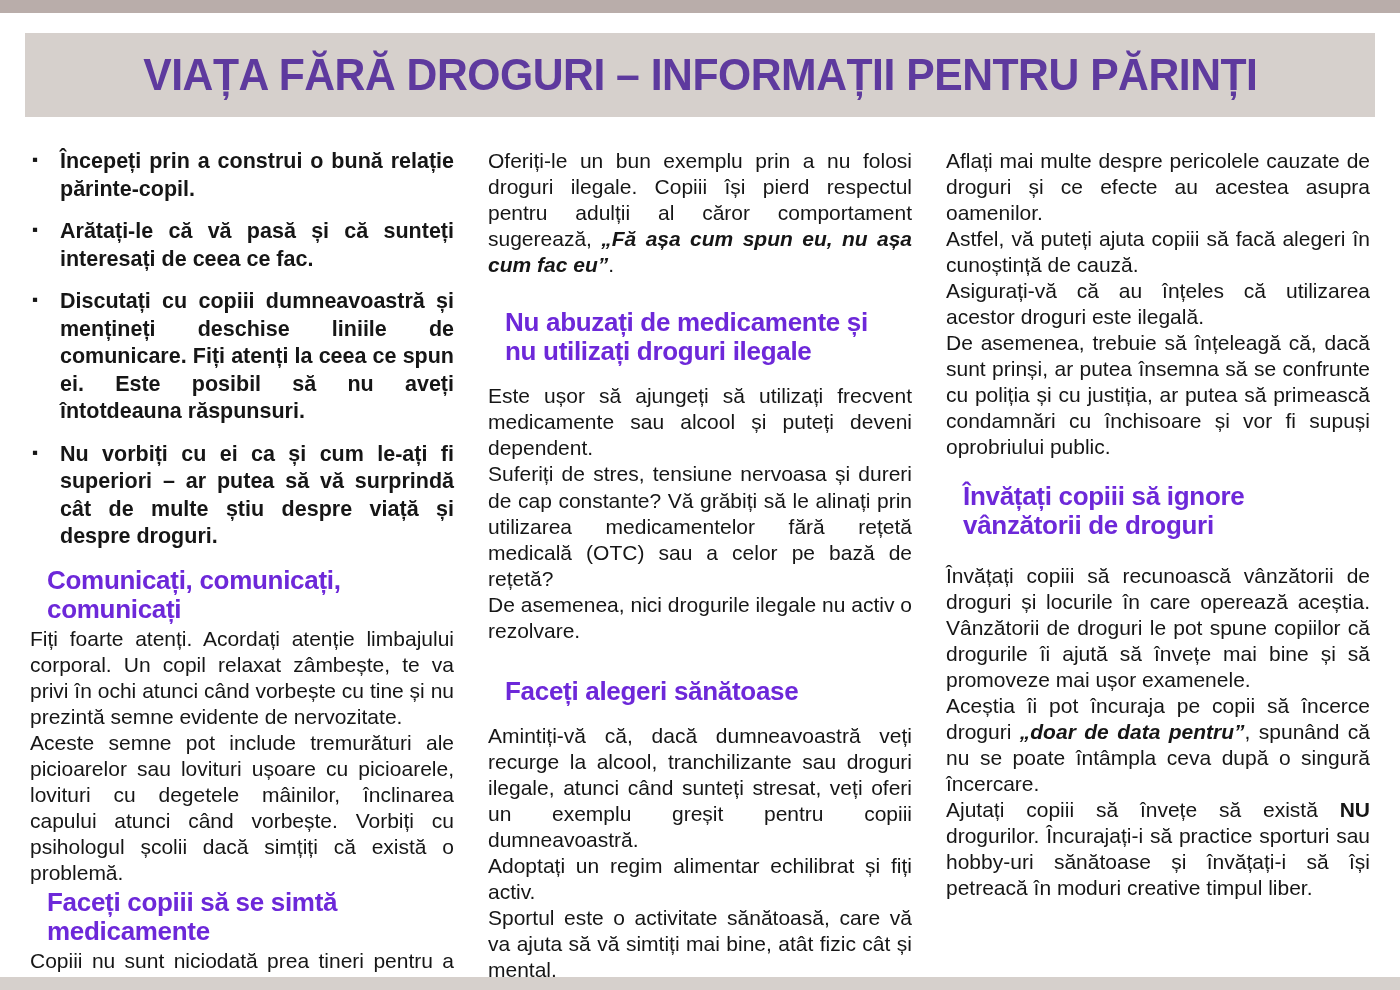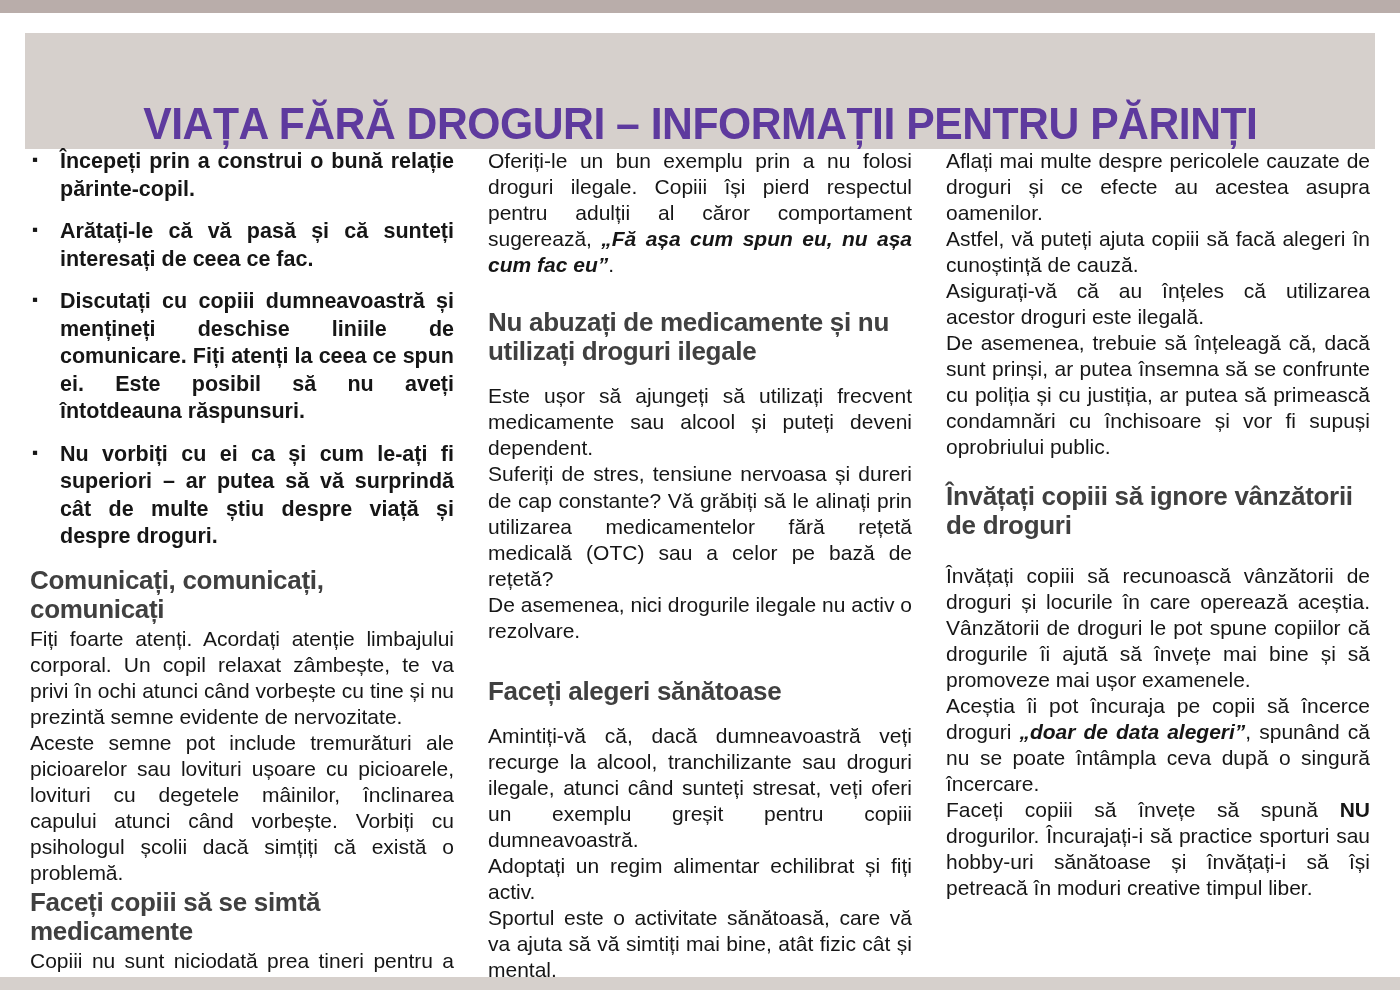--- a/index.html
+++ b/index.html
@@ -6,43 +6,43 @@
   body {
     width:1400px; height:990px; position:relative; overflow:hidden;
     background:#ffffff; color:#161616;
     font-family:"Liberation Sans", sans-serif;
   }
   .strip { position:absolute; left:0; right:0; }
   .strip.top { top:0; height:13px; background:#b9adaa; }
   .strip.bottom { bottom:0; height:13px; background:#d6d0cc; }
 
   .banner {
-    position:absolute; top:33px; left:25px; right:25px; height:116px;
-    background:#d6d0cc; display:flex; align-items:flex-end; justify-content:center;
+    position:absolute; top:33px; left:25px; right:25px; height:84px;
+    background:#d6d0cc; display:flex; align-items:center; justify-content:center;
   }
   .banner h1 {
     margin:0; font-size:44px; font-weight:bold; color:#5e3a9e;
     letter-spacing:-0.5px; transform:scaleX(0.97); white-space:nowrap;
   }
 
   .columns {
     position:absolute; top:148px; left:30px; right:30px; bottom:20px;
     display:grid; grid-template-columns:repeat(3, 1fr); column-gap:34px;
   }
   .col { font-size:21px; line-height:1.24; text-align:justify; }
 
   ul.bullets { list-style:none; margin:0 0 4px 0; padding:0; }
   li.bullet-item {
     position:relative; padding-left:30px; margin:0 0 15px 0;
     font-weight:bold; font-size:21.5px; line-height:1.28; text-align:justify;
   }
   .bullet-marker { position:absolute; left:2px; top:1px; font-size:17px; }
 
   .heading {
-    margin:0; color:#404040; font-weight:bold; font-size:26px;
+    margin:17px; color:#6d28d9; font-weight:bold; font-size:26px;
     line-height:1.12; text-align:left; letter-spacing:-0.3px;
   }
   p.para { margin:0; }
   .seg-b { font-weight:bold; }
   .seg-i { font-style:italic; }
 </style>
 </head>
 <body>
 
 <div class="strip top"></div>
@@ -76,18 +76,18 @@
       <p class="para"><span>Adoptați un regim alimentar echilibrat și fiți activ.</span></p>
       <p class="para"><span>Sportul este o activitate sănătoasă, care vă va ajuta să vă simtiți mai bine, atât fizic cât și mental.</span></p>
     </section>
   <section class="col">
       <p class="para"><span>Aflați mai multe despre pericolele cauzate de droguri și ce efecte au acestea asupra oamenilor.</span></p>
       <p class="para"><span>Astfel, vă puteți ajuta copiii să facă alegeri în cunoștință de cauză.</span></p>
       <p class="para"><span>Asigurați-vă că au înțeles că utilizarea acestor droguri este ilegală.</span></p>
       <p class="para"><span>De asemenea, trebuie să înțeleagă că, dacă sunt prinși, ar putea însemna să se confrunte cu poliția și cu justiția, ar putea să primească condamnări cu închisoare și vor fi supuși oprobriului public.</span></p>
       <h2 class="heading" style="margin-top: 22px; margin-bottom: 22px;">Învățați copiii să ignore vânzătorii de droguri</h2>
       <p class="para"><span>Învățați copiii să recunoască vânzătorii de droguri și locurile în care operează aceștia. Vânzătorii de droguri le pot spune copiilor că drogurile îi ajută să învețe mai bine și să promoveze mai ușor examenele.</span></p>
-      <p class="para"><span>Aceștia îi pot încuraja pe copii să încerce droguri </span><span class="seg-b seg-i">„doar de data alegeri”</span><span>, spunând că nu se poate întâmpla ceva după o singură încercare.</span></p>
-      <p class="para"><span>Faceți copiii să învețe să spună </span><span class="seg-b">NU</span><span> drogurilor. Încurajați-i să practice sporturi sau hobby-uri sănătoase și învățați-i să își petreacă în moduri creative timpul liber.</span></p>
+      <p class="para"><span>Aceștia îi pot încuraja pe copii să încerce droguri </span><span class="seg-b seg-i">„doar de data pentru”</span><span>, spunând că nu se poate întâmpla ceva după o singură încercare.</span></p>
+      <p class="para"><span>Ajutați copiii să învețe să există </span><span class="seg-b">NU</span><span> drogurilor. Încurajați-i să practice sporturi sau hobby-uri sănătoase și învățați-i să își petreacă în moduri creative timpul liber.</span></p>
     </section>
 </main>
 
 <div class="strip bottom"></div>
 
 </body></html>

